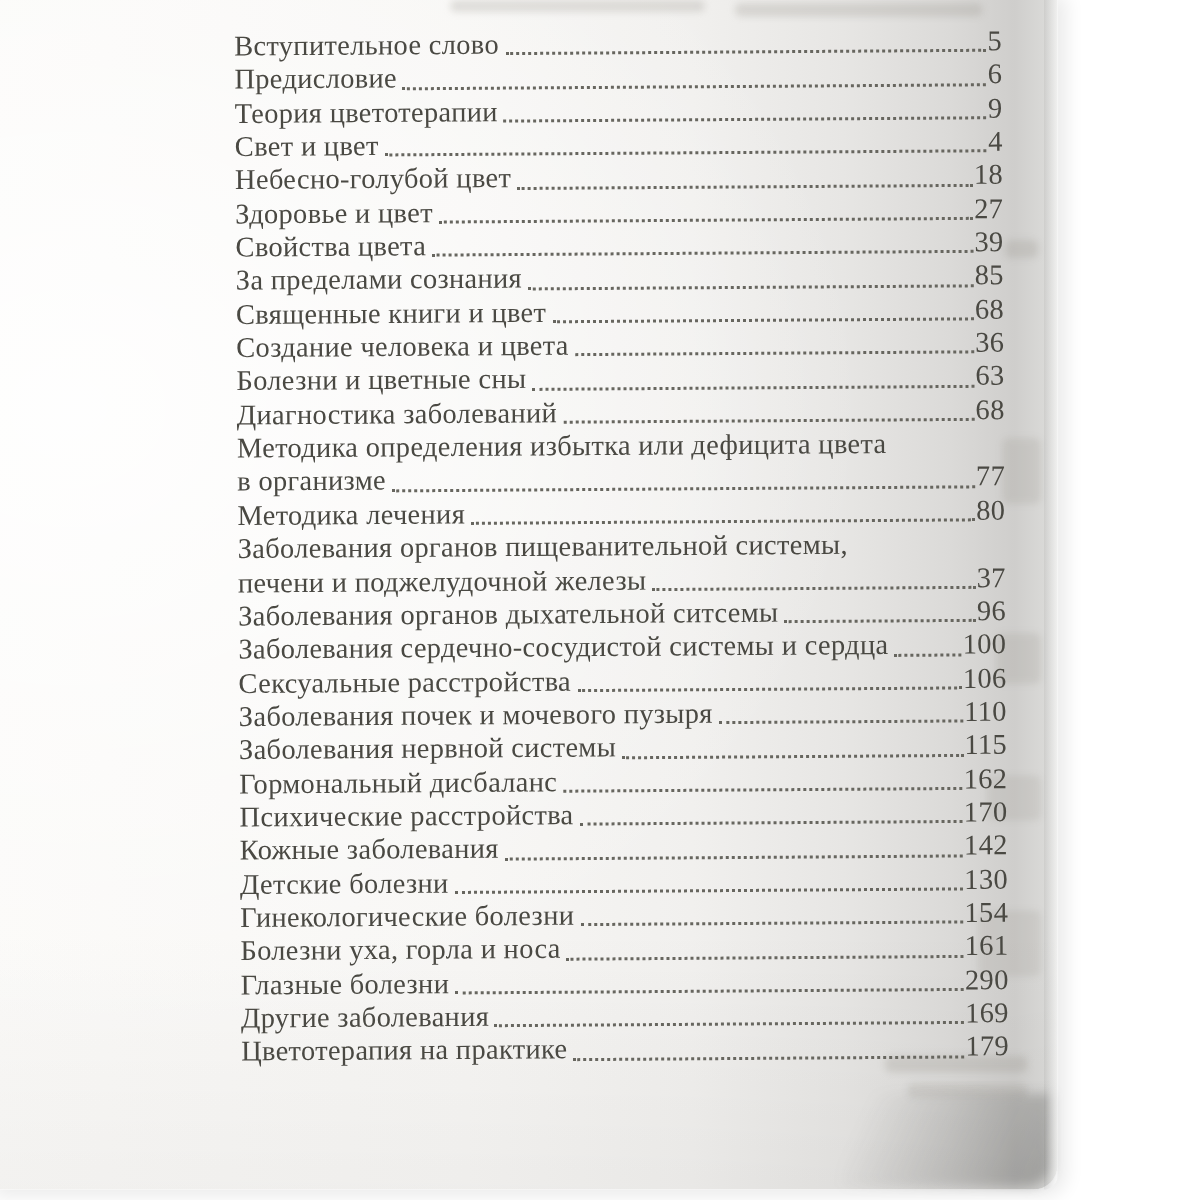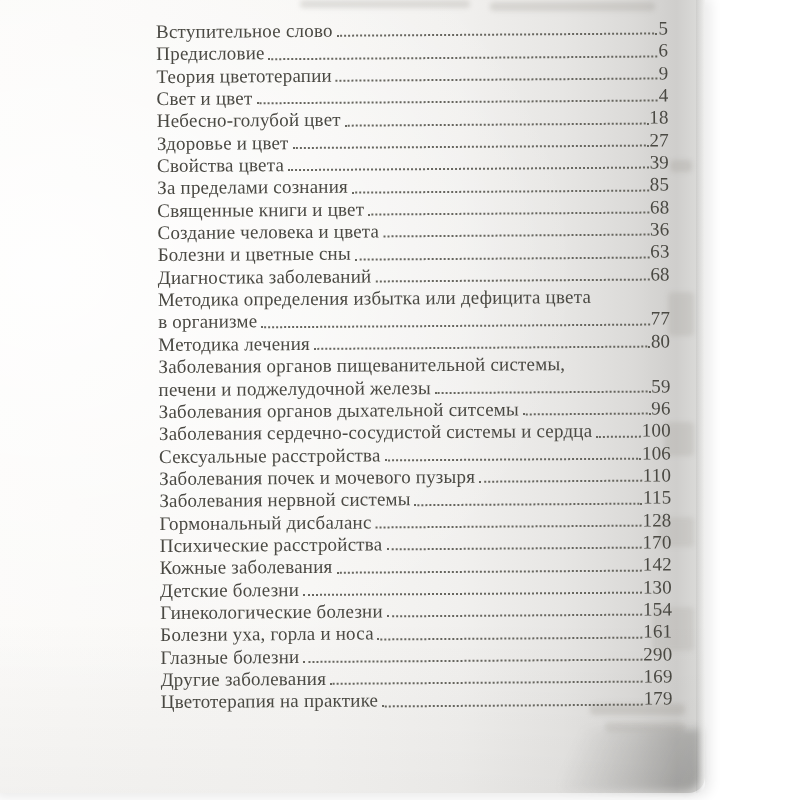--- a/index.html
+++ b/index.html
@@ -238,21 +238,21 @@
   </div>
 
   <div class="entry">
     <div class="line l1">
       <span class="t">Заболевания органов пищеванительной системы,</span>
 
     </div>
     <div class="line l2">
       <span class="t">печени и поджелудочной железы</span>
       <span class="leader"></span>
-      <span class="num">59</span>
+      <span class="num">37</span>
     </div>
   </div>
 
   <div class="entry">
     <div class="line l1">
       <span class="t">Заболевания органов дыхательной ситсемы</span>
       <span class="leader"></span>
       <span class="num">96</span>
     </div>
 
@@ -291,21 +291,21 @@
       <span class="leader"></span>
       <span class="num">115</span>
     </div>
 
   </div>
 
   <div class="entry">
     <div class="line l1">
       <span class="t">Гормональный дисбаланс</span>
       <span class="leader"></span>
-      <span class="num">128</span>
+      <span class="num">162</span>
     </div>
 
   </div>
 
   <div class="entry">
     <div class="line l1">
       <span class="t">Психические расстройства</span>
       <span class="leader"></span>
       <span class="num">170</span>
     </div>

